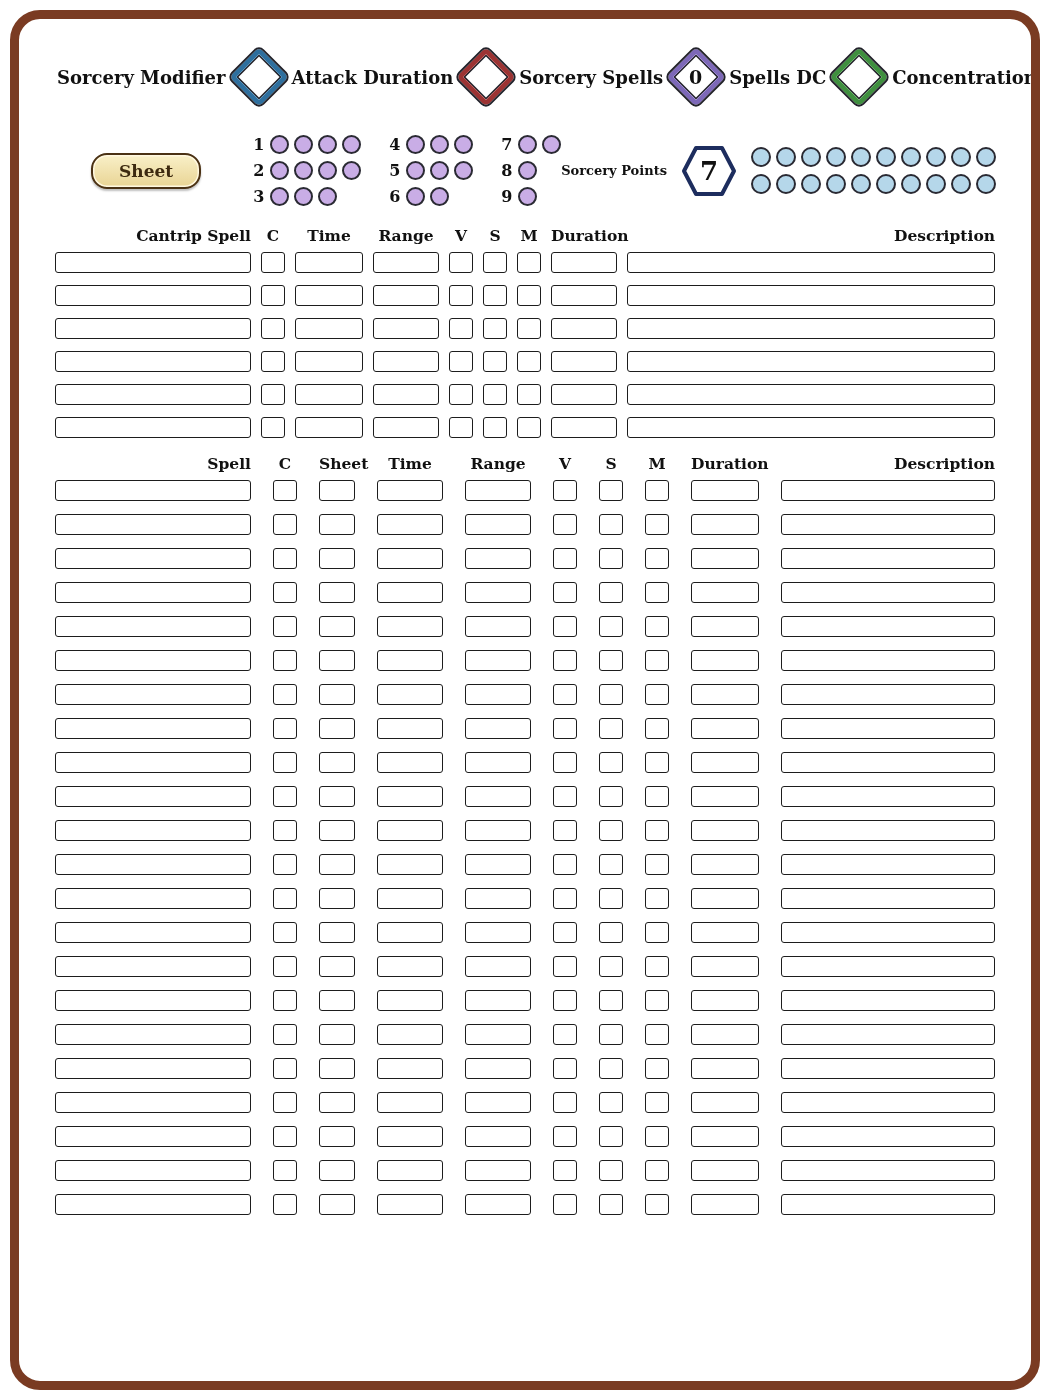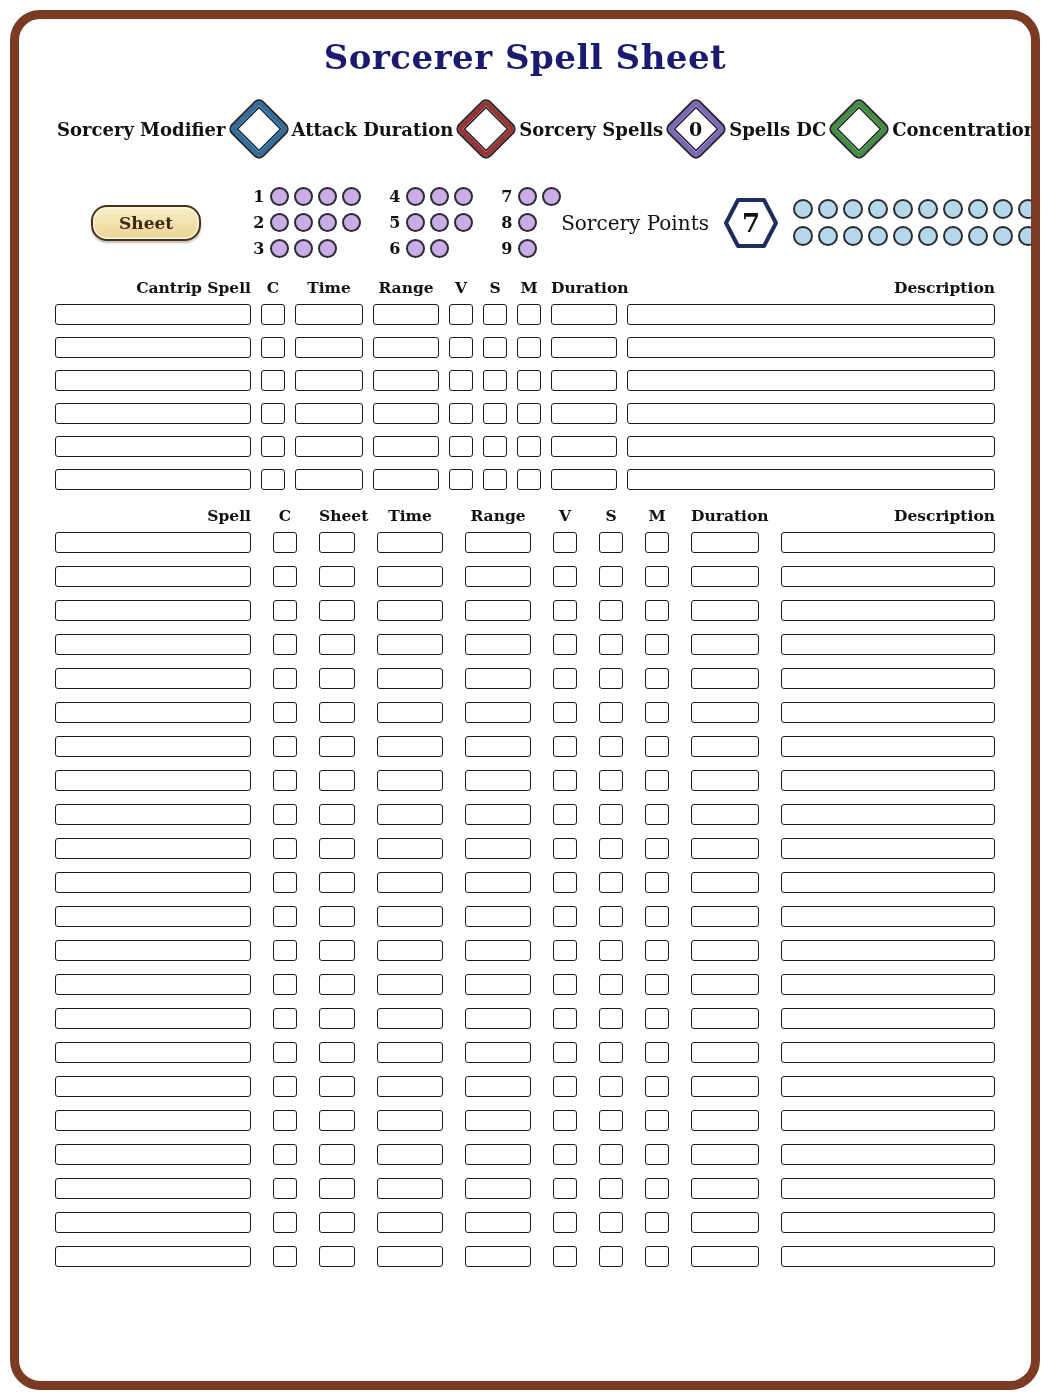--- a/index.html
+++ b/index.html
@@ -75,21 +75,21 @@
     row-gap: 7px;
   }
   .slot-row { display: flex; align-items: center; gap: 5px; }
   .slot-num { font-weight: bold; font-size: 16px; width: 12px; }
   .slot-circle {
     width: 19px; height: 19px; border-radius: 50%;
     background: #c9ade6; border: 2px solid #2a2a33;
     cursor: pointer;
   }
   .sorcery { margin-left: auto; display: flex; align-items: center; gap: 14px; }
-  .sp-label { font-weight: normal; font-size: 20px; white-space: nowrap; }
+  .sp-label { font-weight: bold; font-size: 13px; white-space: nowrap; }
   .sp-badge { flex: 0 0 auto; cursor: pointer; }
   .sp-badge-text { font-family: inherit; font-size: 26px; font-weight: bold; fill: #111; }
   .sp-circles { display: grid; grid-template-columns: repeat(10, 20px); gap: 7px 5px; }
   .sp-circle {
     width: 20px; height: 20px; border-radius: 50%;
     background: #b5d7ea; border: 2px solid #2a2a33;
     cursor: pointer;
   }
 
   
@@ -120,21 +120,20 @@
     font-family: inherit;
     font-size: 13px;
     padding: 0 4px;
   }
 </style>
 </head>
 <body>
 
 <div class="sheet" style="border-color: rgb(122, 59, 34);">
 
-  <h1 class="title" style="color: rgb(26, 26, 112);">Sorcerer Spell Sheet</h1>
 
   <div class="stats-row" id="modifiersRow">
       <span class="stat-label">Sorcery Modifier</span>
       <div class="diamond-wrap">
         <div class="diamond" style="border-color: rgb(46, 111, 158);">
           <span class="dval"></span>
         </div>
       </div>
       <span class="stat-label">Attack Duration</span>
       <div class="diamond-wrap">

